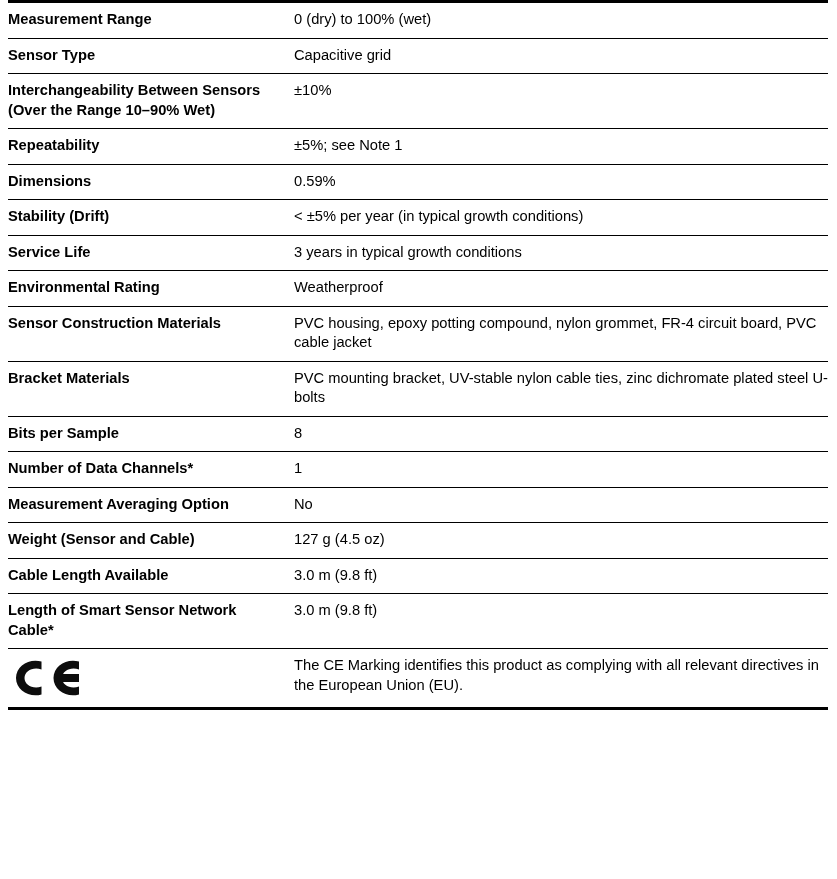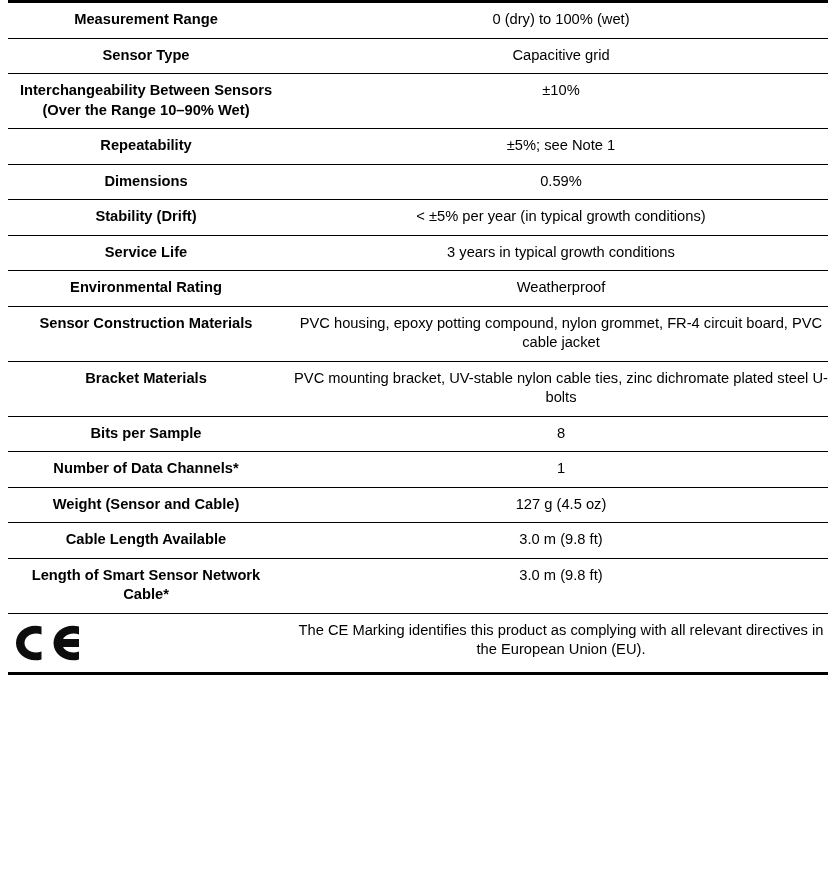--- a/index.html
+++ b/index.html
@@ -11,21 +11,20 @@
     width: 837px;
     height: 879px;
     font-family: "Liberation Sans", sans-serif;
     color: #000000;
     -webkit-font-smoothing: antialiased;
   }
   .spec-sheet {
     width: 837px;
     box-sizing: border-box;
     padding: 0 9px 0 8px;
-    text-align: center;
   }
   table.spec-table {
     width: 820px;
     border-collapse: collapse;
     table-layout: fixed;
     border-top: 3px solid #000000;
     border-bottom: 3px solid #000000;
   }
   table.spec-table tr {
     border-bottom: 1.6px solid #000000;
@@ -141,20 +140,26 @@
           <span class="value-line">8</span>
         </td>
       </tr>
       <tr>
         <td class="spec-label">Number of Data Channels*</td>
         <td class="spec-value">
           <span class="value-line">1</span>
         </td>
       </tr>
       <tr>
+        <td class="spec-label">Measurement Averaging Option</td>
+        <td class="spec-value">
+          <span class="value-line">No</span>
+        </td>
+      </tr>
+      <tr>
         <td class="spec-label">Weight (Sensor and Cable)</td>
         <td class="spec-value">
           <span class="value-line">127 g (4.5 oz)</span>
         </td>
       </tr>
       <tr>
         <td class="spec-label">Cable Length Available</td>
         <td class="spec-value">
           <span class="value-line">3.0 m (9.8 ft)</span>
         </td>

